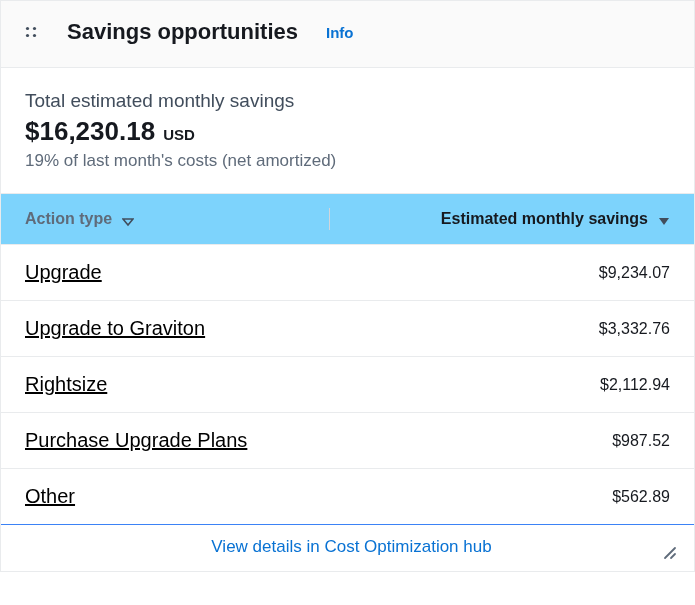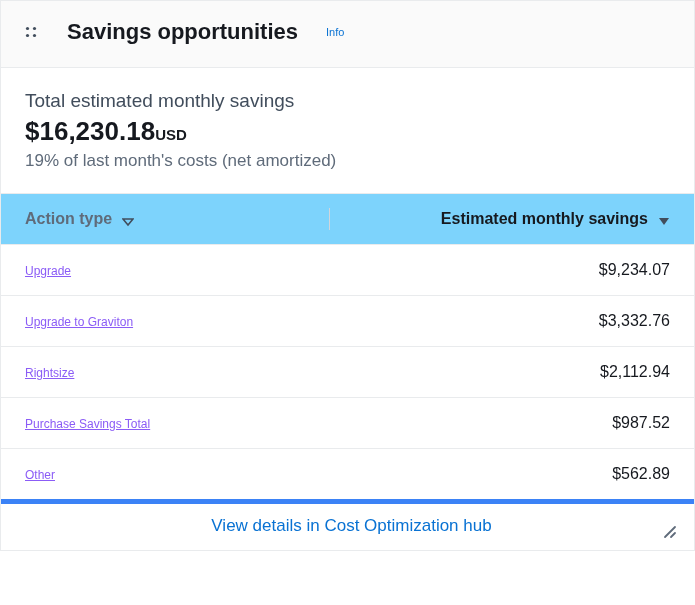--- a/index.html
+++ b/index.html
@@ -31,37 +31,38 @@
     height: 16px;
     cursor: move;
     color: #414d5c;
   }
   .card-title {
     font-size: 22px;
     font-weight: 700;
     color: #16191f;
   }
   .info-link {
-    font-size: 11px;
-    font-weight: 400;
+    font-size: 15px;
+    font-weight: 700;
     color: #0972d3;
     text-decoration: none;
     cursor: pointer;
   }
   .summary {
     padding: 22px 24px 22px 24px;
   }
   .summary-label {
     font-size: 19px;
     color: #414d5c;
     margin-bottom: 4px;
   }
   .summary-amount-line {
     display: flex;
     align-items: baseline;
+    gap: 8px;
   }
   .summary-amount {
     font-size: 26px;
     font-weight: 700;
     color: #16191f;
   }
   .summary-currency {
     font-size: 15px;
     font-weight: 700;
     color: #16191f;
@@ -103,27 +104,27 @@
     height: 12px;
     display: inline-block;
     color: #414d5c;
   }
   .tbl-row {
     display: flex;
     padding: 16px 24px;
     border-bottom: 1px solid #e9ebed;
     align-items: center;
   }
-  .tbl-row:last-of-type { border-bottom: 5px solid #3b82f6; }
+  .tbl-row:last-of-type { border-bottom: 1px solid #3b82f6; }
   .cell-action {
     flex: 1;
   }
   .cell-action a {
-    color: #8b5cf6;
-    font-size: 12px;
+    color: #000000;
+    font-size: 20px;
     text-decoration: underline;
     cursor: pointer;
   }
   .cell-savings {
     flex: 1;
     text-align: right;
     font-size: 16px;
     color: #16191f;
   }
   .footer {
@@ -211,21 +212,21 @@
       <div class="cell-savings">$3,332.76</div>
     </div>
     <div class="tbl-row">
       <div class="cell-action">
         <a>Rightsize</a>
       </div>
       <div class="cell-savings">$2,112.94</div>
     </div>
     <div class="tbl-row">
       <div class="cell-action">
-        <a>Purchase Savings Total</a>
+        <a>Purchase Upgrade Plans</a>
       </div>
       <div class="cell-savings">$987.52</div>
     </div>
     <div class="tbl-row">
       <div class="cell-action">
         <a>Other</a>
       </div>
       <div class="cell-savings">$562.89</div>
     </div>
   </div>

